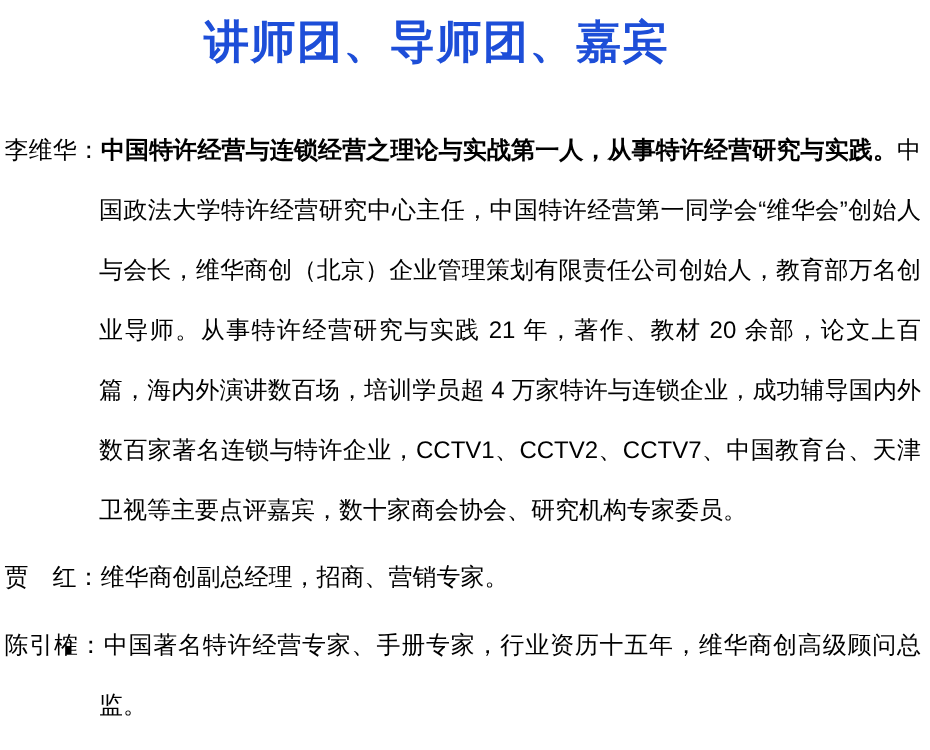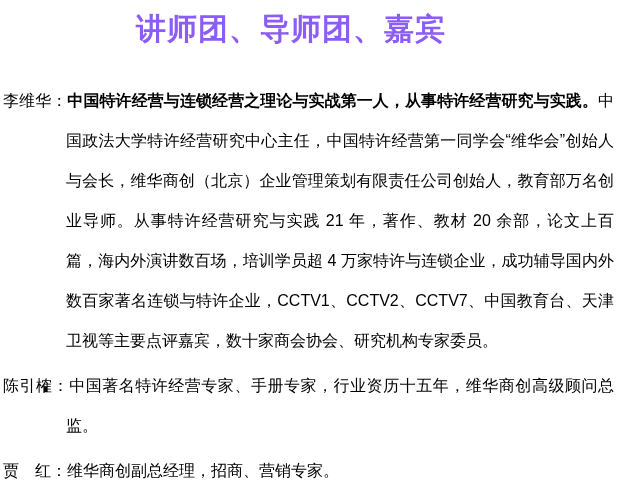--- a/index.html
+++ b/index.html
@@ -20,21 +20,21 @@
     box-sizing: border-box;
     background: #ffffff;
   }
   .doc-title {
     margin: 10px 0 33px 0;
     padding-right: 38px;           
     text-align: center;
     font-size: 30px;
     line-height: 38px;
     font-weight: bold;
-    color: #8b5cf6;
+    color: #1d4ed8;
     letter-spacing: 1px;
     white-space: nowrap;
   }
   .body-text {
     padding: 0 6px 0 3px;
   }
   .entry {
     margin: 0 0 5px 0;
     font-size: 16px;
     line-height: 40px;
@@ -58,25 +58,25 @@
 
   <h1 class="doc-title">讲师团、导师团、嘉宾</h1>
 
   <div class="body-text">
 
     <p class="entry">
       <span class="name">李维华：</span><span class="intro-bold">中国特许经营与连锁经营之理论与实战第一人，从事特许经营研究与实践。</span><span class="desc">中国政法大学特许经营研究中心主任，中国特许经营第一同学会“维华会”创始人与会长，维华商创（北京）企业管理策划有限责任公司创始人，教育部万名创业导师。从事特许经营研究与实践 21 年，著作、教材 20 余部，论文上百篇，海内外演讲数百场，培训学员超 4 万家特许与连锁企业，成功辅导国内外数百家著名连锁与特许企业，CCTV1、CCTV2、CCTV7、中国教育台、天津卫视等主要点评嘉宾，数十家商会协会、研究机构专家委员。</span>
     </p>
 
     <p class="entry">
-      <span class="name">陈引榷：</span><span class="desc">中国著名特许经营专家、手册专家，行业资历十五年，维华商创高级顾问总监。</span>
+      <span class="name">贾　红：</span><span class="desc">维华商创副总经理，招商、营销专家。</span>
     </p>
 
     <p class="entry">
-      <span class="name">贾　红：</span><span class="desc">维华商创副总经理，招商、营销专家。</span>
+      <span class="name">陈引榷：</span><span class="desc">中国著名特许经营专家、手册专家，行业资历十五年，维华商创高级顾问总监。</span>
     </p>
 
     <p class="entry">
       
     </p>
 
   </div>
 </div>
 
 </body></html>

